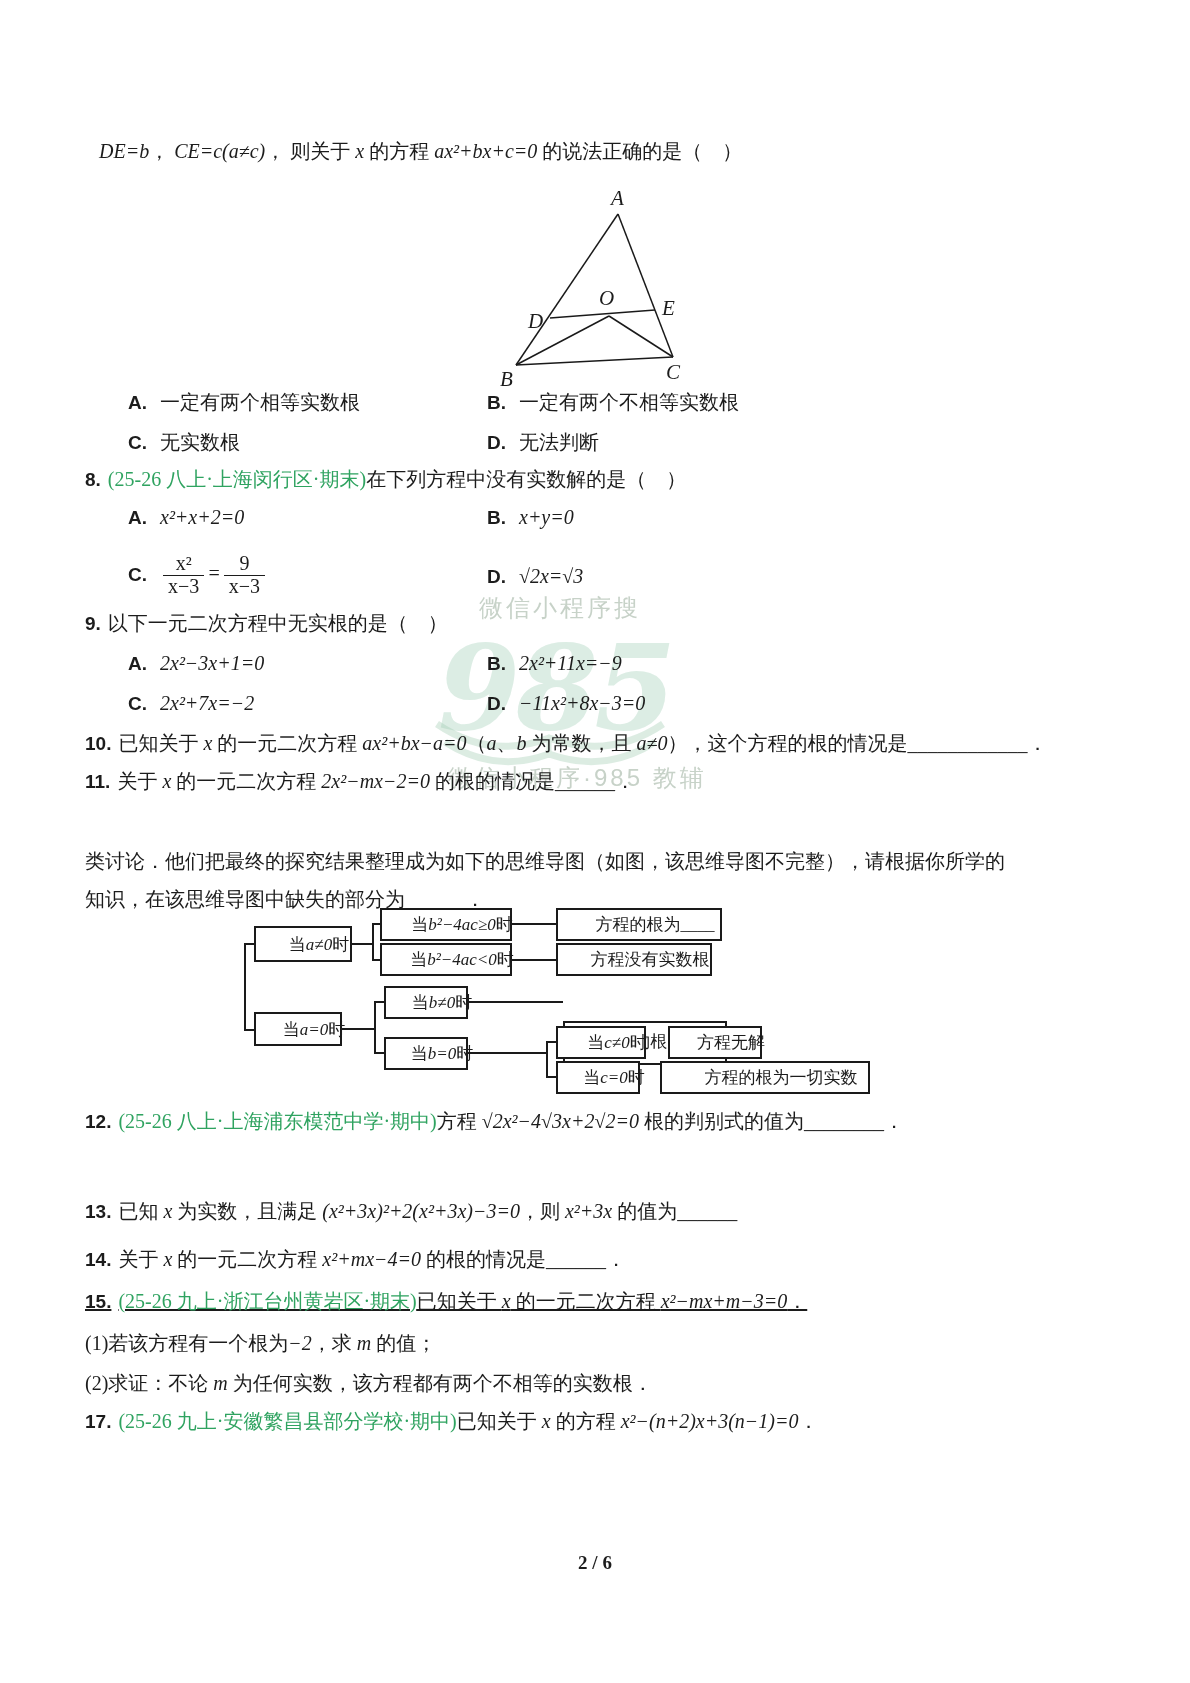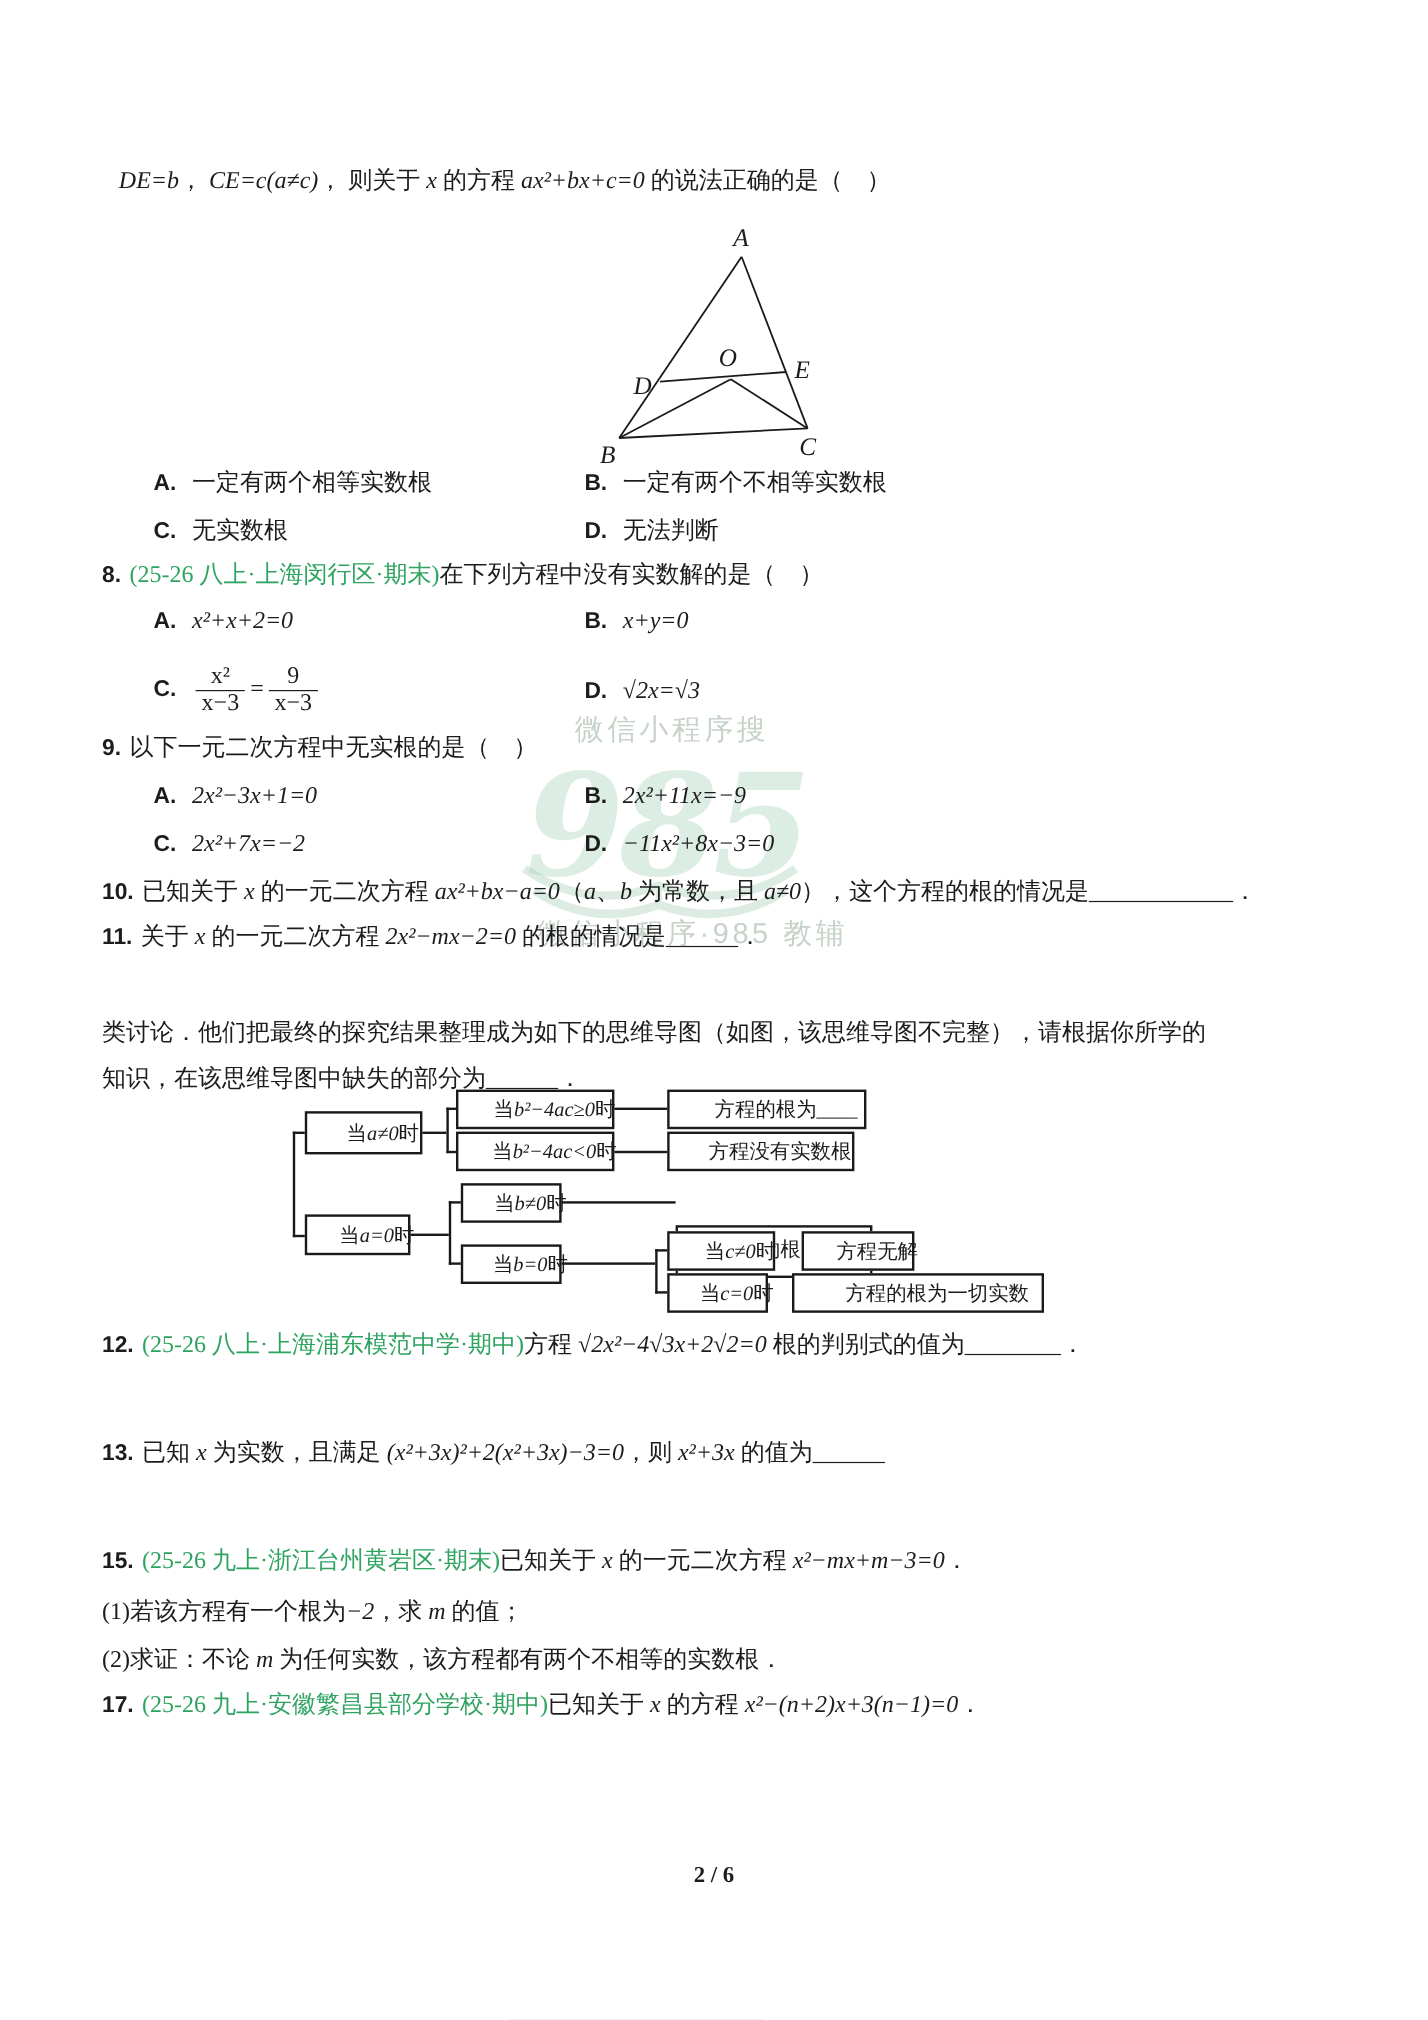--- a/index.html
+++ b/index.html
@@ -183,22 +183,25 @@
     <div class="hl" style="left:302px;top:135px;width:10px;"></div>
     <div class="hl" style="left:302px;top:170px;width:10px;"></div>
   </div>
 
   <div class="line" style="left:85px;top:1108px;">
     <span class="qnum">12.</span><span class="tag">(25-26 八上·上海浦东模范中学·期中)</span><span><span class="cn">方程 </span><span class="math">√2x²−4√3x+2√2=0</span><span class="cn"> 根的判别式的值为________．</span></span>
   </div>
   <div class="line" style="left:85px;top:1198px;">
     <span class="qnum">13.</span><span><span class="cn">已知 </span><span class="math">x</span><span class="cn"> 为实数，且满足 </span><span class="math">(x²+3x)²+2(x²+3x)−3=0</span><span class="cn">，则 </span><span class="math">x²+3x</span><span class="cn"> 的值为______</span></span>
   </div>
-
-  <div class="line" style="left:85px;top:1288px;">
+  <div class="line" style="left:85px;top:1246px;">
+    <span class="qnum">14.</span><span><span class="cn">关于 </span><span class="math">x</span><span class="cn"> 的一元二次方程 </span><span class="math">x²+mx−4=0</span><span class="cn"> 的根的情况是______．</span></span>
+  </div>
+
+  <div class="line" style="left:85px;top:1288px;text-decoration:underline;">
     <span class="qnum">15.</span><span class="tag">(25-26 九上·浙江台州黄岩区·期末)</span><span><span class="cn">已知关于 </span><span class="math">x</span><span class="cn"> 的一元二次方程 </span><span class="math">x²−mx+m−3=0</span><span class="cn">．</span></span>
   </div>
   <div class="line" style="left:85px;top:1330px;">
     <span><span class="cn">(1)若该方程有一个根为</span><span class="math">−2</span><span class="cn">，求 </span><span class="math">m</span><span class="cn"> 的值；</span></span>
   </div>
   <div class="line" style="left:85px;top:1370px;">
     <span><span class="cn">(2)求证：不论 </span><span class="math">m</span><span class="cn"> 为任何实数，该方程都有两个不相等的实数根．</span></span>
   </div>
 
   <div class="line" style="left:85px;top:1408px;">

